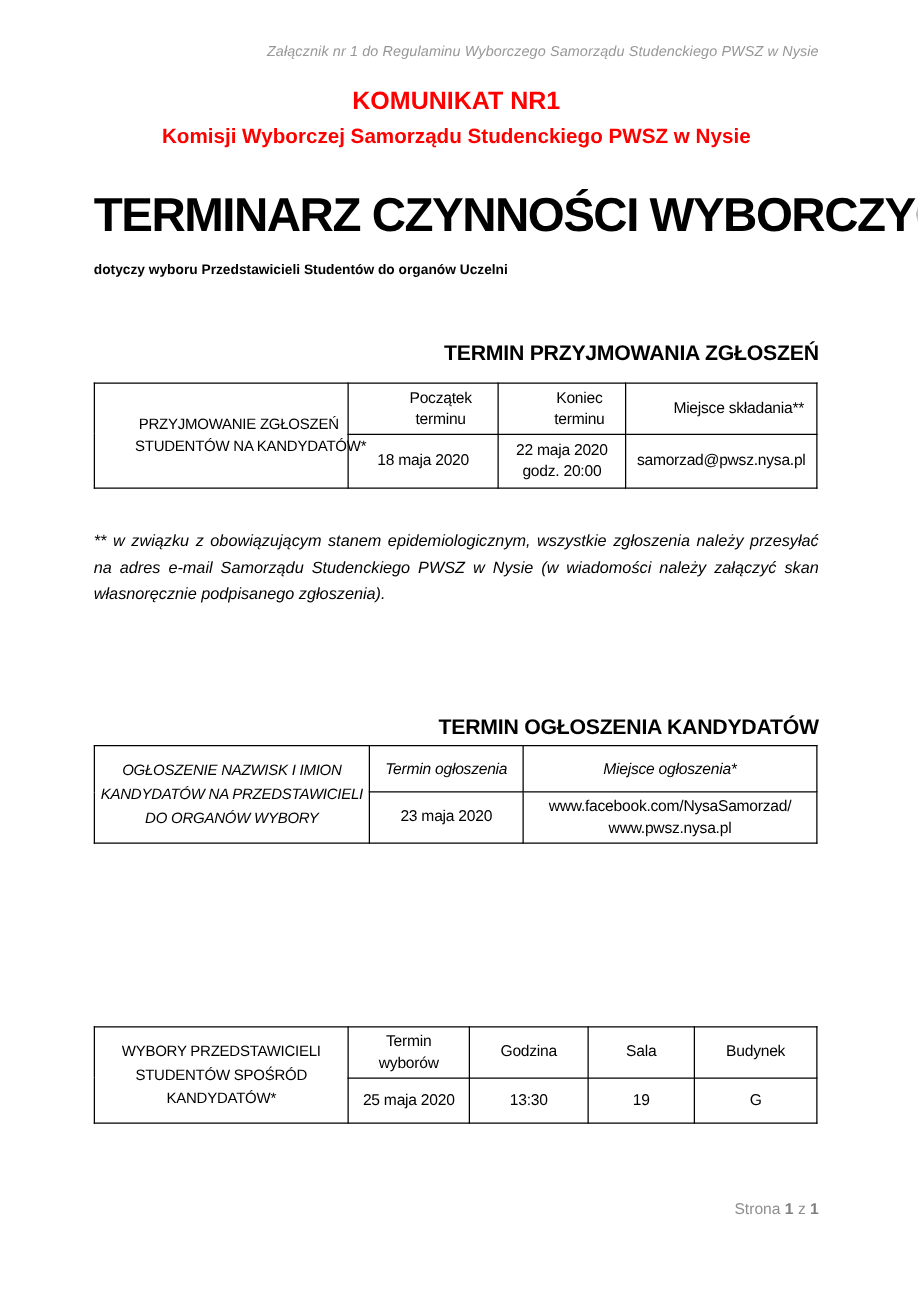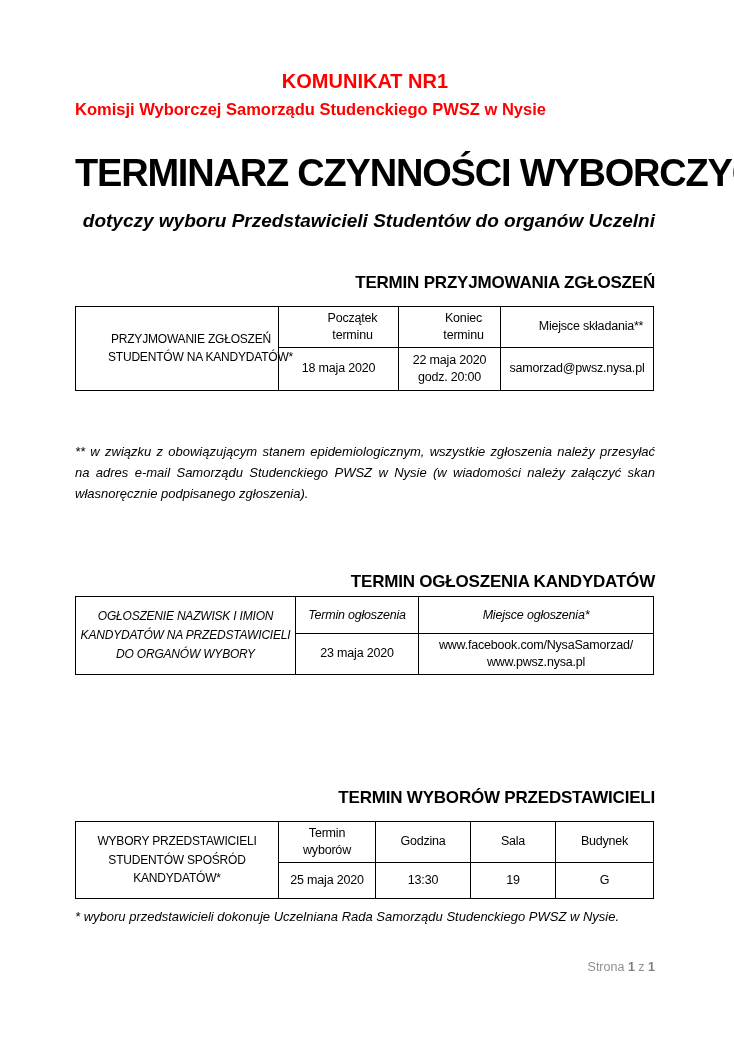--- a/index.html
+++ b/index.html
@@ -14,30 +14,30 @@
 
   .header-note {
     top:36px; text-align:right;
     font-style:italic; font-size:11.5px; color:#979797; letter-spacing:0.1px;
   }
   .red-title {
     top:70px; text-align:center;
     color:#ff0000; font-size:20px; font-weight:bold;
   }
   .red-sub {
-    top:100px; 
+    top:100px; text-align:center;
     color:#ff0000; font-size:16.5px; font-weight:bold;
   }
   .main-title {
     top:152px; text-align:center;
     font-size:38px; font-weight:bold; letter-spacing:-1.2px; white-space:nowrap;
   }
   .main-sub {
-    top:210px; text-align:right;
-    font-size:19px; font-weight:bold;font-style:italic;
+    top:210px; text-align:left;
+    font-size:11px; font-weight:bold;
   }
   .sec-heading {
     text-align:right; font-size:17px; font-weight:bold; letter-spacing:-0.2px;
   }
   .sh1 { top:273px; }
   .sh2 { top:544px;margin-top:28px; }
   .sh3 { top:788px; }
 
   table.tbl {
     position:absolute; left:75px;
@@ -59,36 +59,37 @@
   .t3 tr.val td { height:36px; }
   .tbl td.label { font-size:12px; }
   .cell-line { white-space:nowrap; line-height:1.55; }
   .vline { white-space:nowrap; line-height:1.35; }
 
   .note {
     font-style:italic; font-size:13px; line-height:1.6;
     text-align:justify; color:#000;
   }
   .n1 { top:394px; }
-  .n2 { top:442px; }
+  .n2 { top:423px; }
   .n3 { top:683px; }
   .n4 { top:907px; text-align:left; }
   .note b { font-weight:bold; }
 
   .footer {
     top:960px; text-align:right;
     font-size:12.5px; color:#8f8f8f;
   }
   .footer .pg { font-weight:bold; color:#7f7f7f; }
 </style>
 </head>
 <body>
 
 <div class="page">
 
+  <div class="blk header-note">Załącznik nr 1 do Regulaminu Wyborczego Samorządu Studenckiego PWSZ w Nysie</div>
 
   <div class="blk red-title">KOMUNIKAT NR1</div>
   <div class="blk red-sub">Komisji Wyborczej Samorządu Studenckiego PWSZ w Nysie</div>
 
   <div class="blk main-title">TERMINARZ CZYNNOŚCI WYBORCZYCH</div>
   <div class="blk main-sub">dotyczy wyboru Przedstawicieli Studentów do organów Uczelni</div>
 
   <div class="blk sec-heading sh1">TERMIN PRZYJMOWANIA ZGŁOSZEŃ</div>
   <table class="tbl t1">
     <colgroup>
@@ -139,21 +140,20 @@
     <tr class="val">
       <td>23 maja 2020</td>
       <td>
         <div class="vline">www.facebook.com/NysaSamorzad/</div>
         <div class="vline">www.pwsz.nysa.pl</div>
       </td>
     </tr>
   </tbody>
     </table>
 
-  <div class="blk sec-heading sh3">TERMIN WYBORÓW PRZEDSTAWICIELI</div>
   <table class="tbl t3">
     <colgroup>
         <col style="width:203px">
         <col style="width:97px">
         <col style="width:95px">
         <col style="width:85px">
         <col style="width:98px">
       </colgroup>
     <tbody>
         <tr class="hdr">
@@ -171,21 +171,20 @@
       <td>Budynek</td>
     </tr>
     <tr class="val">
       <td>25 maja 2020</td>
       <td>13:30</td>
       <td>19</td>
       <td>G</td>
     </tr>
   </tbody>
     </table>
-  <p class="blk note n4">* wyboru przedstawicieli dokonuje Uczelniana Rada Samorządu Studenckiego PWSZ w Nysie.</p>
 
   <div class="blk footer">
     <span>Strona</span>
     <span class="pg">1</span>
     <span>z</span>
     <span class="pg">1</span>
   </div>
 
 </div>
 

